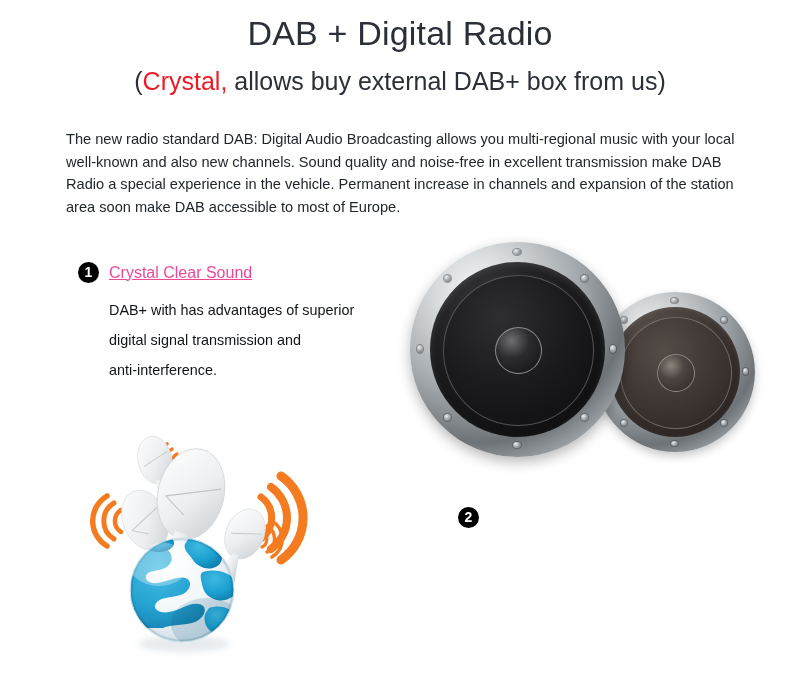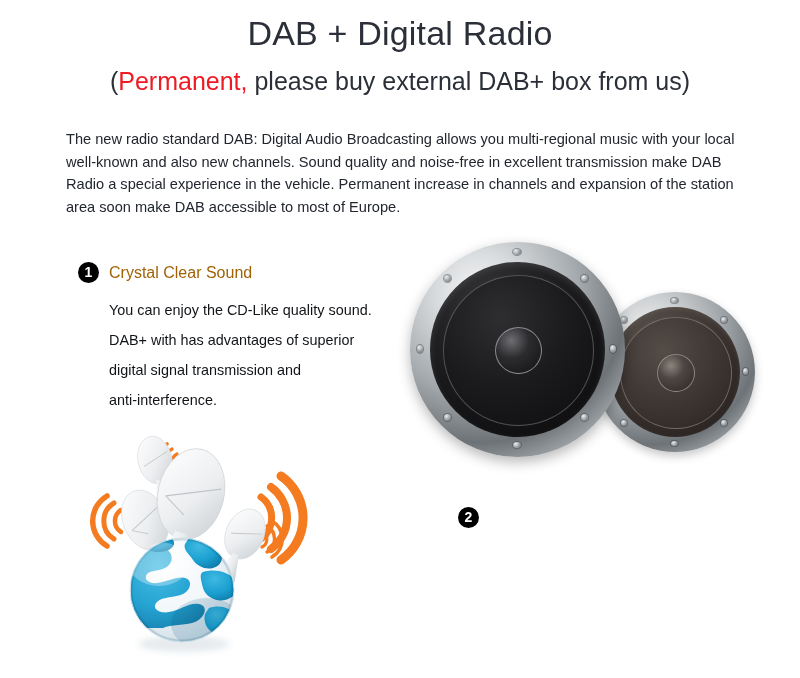--- a/index.html
+++ b/index.html
@@ -74,23 +74,24 @@
     background: #000000;
     color: #ffffff;
     font-size: 14px;
     font-weight: 700;
     line-height: 21px;
     text-align: center;
     flex: 0 0 auto;
   }
   .feature-title {
     font-size: 16px;
-    color: #a16207;
+    color: #ec4899;
     white-space: nowrap;
     font-weight: 400;
+    text-decoration: underline;
   }
   .feature-body {
     font-size: 14.4px;
     line-height: 30px;
     color: #111418;
   }
   .feature-body div { white-space: nowrap; }
 
   #feature-1 { left: 78px;  top: 262px; }
   #feature-1 .feature-body { margin-left: 31px; margin-top: 12px; }
@@ -176,32 +177,31 @@
     height: 230px;
   }
   #globe-art svg { display: block; }
 </style>
 </head>
 <body>
 
 <div class="page-title">DAB + Digital Radio</div>
 
 <div class="page-subtitle">
-  <span>(</span><span class="accent">Permanent,</span><span> please buy external DAB+ box from us)</span>
+  <span>(</span><span class="accent">Crystal,</span><span> allows buy external DAB+ box from us)</span>
 </div>
 
 <div class="intro-paragraph">The new radio standard DAB: Digital Audio Broadcasting allows you multi-regional music with your local well-known and also new channels. Sound quality and noise-free in excellent transmission make DAB Radio a special experience in the vehicle. Permanent increase in channels and expansion of the station area soon make DAB accessible to most of Europe.</div>
 
 <div class="feature" id="feature-1">
   <div class="feature-head">
     <div class="badge">1</div>
     <div class="feature-title">Crystal Clear Sound</div>
   </div>
   <div class="feature-body">
-    <div>You can enjoy the CD-Like quality sound.</div>
     <div>DAB+ with has advantages of superior</div>
     <div>digital signal transmission and</div>
     <div>anti-interference.</div>
   </div>
 </div>
 
 <div class="feature" id="feature-2">
   <div class="feature-head">
     <div class="badge">2</div>
   </div>

